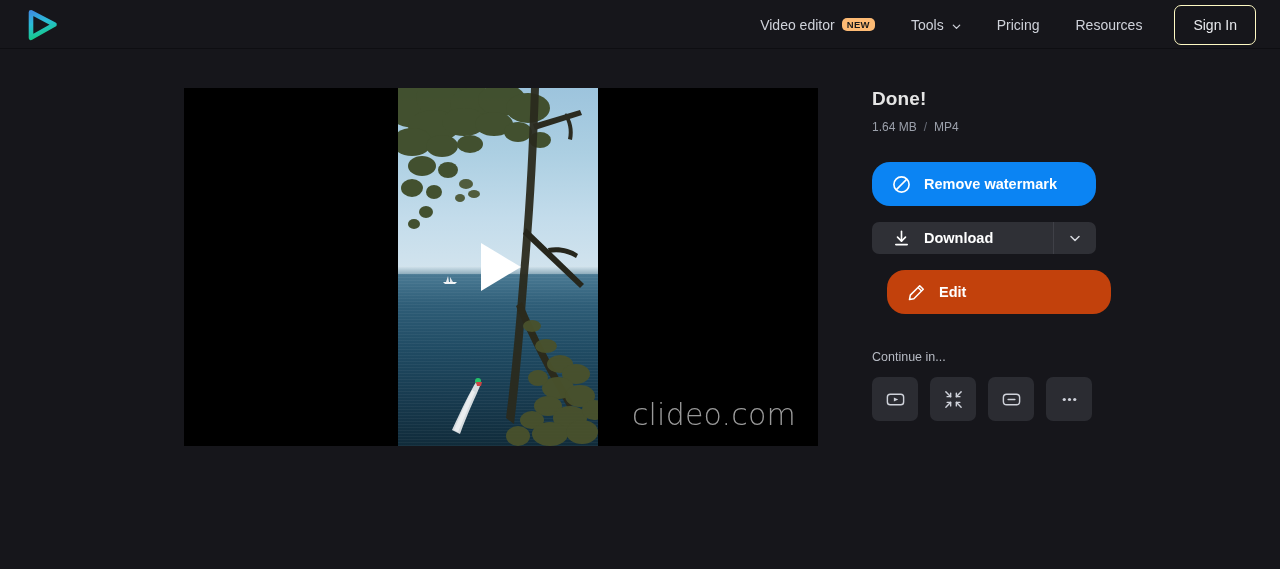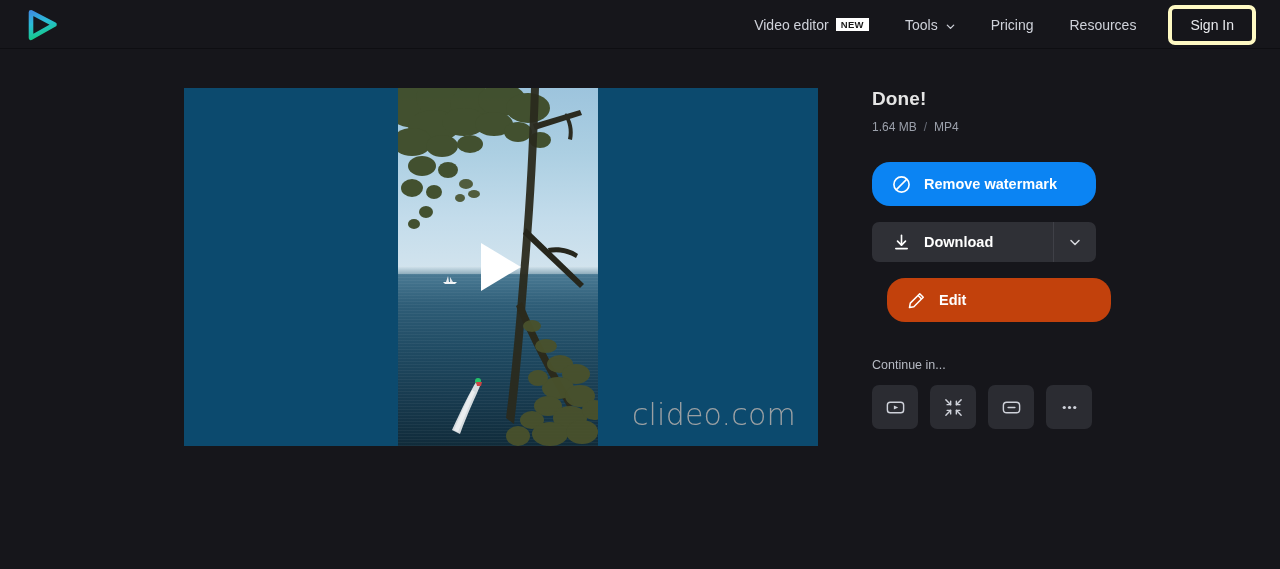--- a/index.html
+++ b/index.html
@@ -48,39 +48,39 @@
     gap: 7px;
     font-size: 14px;
     color: #cfd2da;
     padding: 0 18px;
     height: 49px;
     cursor: pointer;
     white-space: nowrap;
     text-align: center;
   }
   .badge-new {
-    background: #ffffff;
+    background: #fdba74;
     color: #1a1a1a;
     font-size: 9.5px;
     font-weight: bold;
     letter-spacing: 0.4px;
     padding: 2px 5px 2px 5px;
-    border-radius: 0;
+    border-radius: 5px;
     line-height: 1;
   }
   .chev {
     display: inline-block;
     width: 10px;
     height: 10px;
     position: relative;
     top: 1px;
   }
   .signin-btn {
     margin-left: 14px;
-    border: 4px solid #fef9c3;
+    border: 1px solid #fef9c3;
     border-radius: 7px;
     padding: 0 18px;
     height: 40px;
     display: flex;
     align-items: center;
     font-size: 14px;
     color: #e8e9ed;
     background: transparent;
     cursor: pointer;
     font-family: "Liberation Sans", sans-serif;
@@ -93,21 +93,21 @@
     height: 520px;
   }
 
   
   .player {
     position: absolute;
     left: 184px;
     top: 39px;
     width: 634px;
     height: 358px;
-    background: #0c4a6e;
+    background: #000000;
     overflow: hidden;
   }
   .video-inner {
     position: absolute;
     left: 214px;
     top: 0;
     width: 200px;
     height: 358px;
     overflow: hidden;
     background: #0b1a25;
@@ -215,21 +215,21 @@
     padding: 0 20px;
     gap: 13px;
     margin-bottom: 16px;
     text-align: left;
   }
   .btn-primary { background: #0b84f3; }
   .btn-dark { background: #c2410c; margin-left: 15px; }
 
   .btn-split {
     width: 224px;
-    height: 40px;
+    height: 32px;
     border-radius: 7px;
     background: #2f3036;
     display: flex;
     align-items: stretch;
     margin-bottom: 16px;
     overflow: hidden;
   }
   .btn-split-main {
     flex: 1;
     display: flex;

